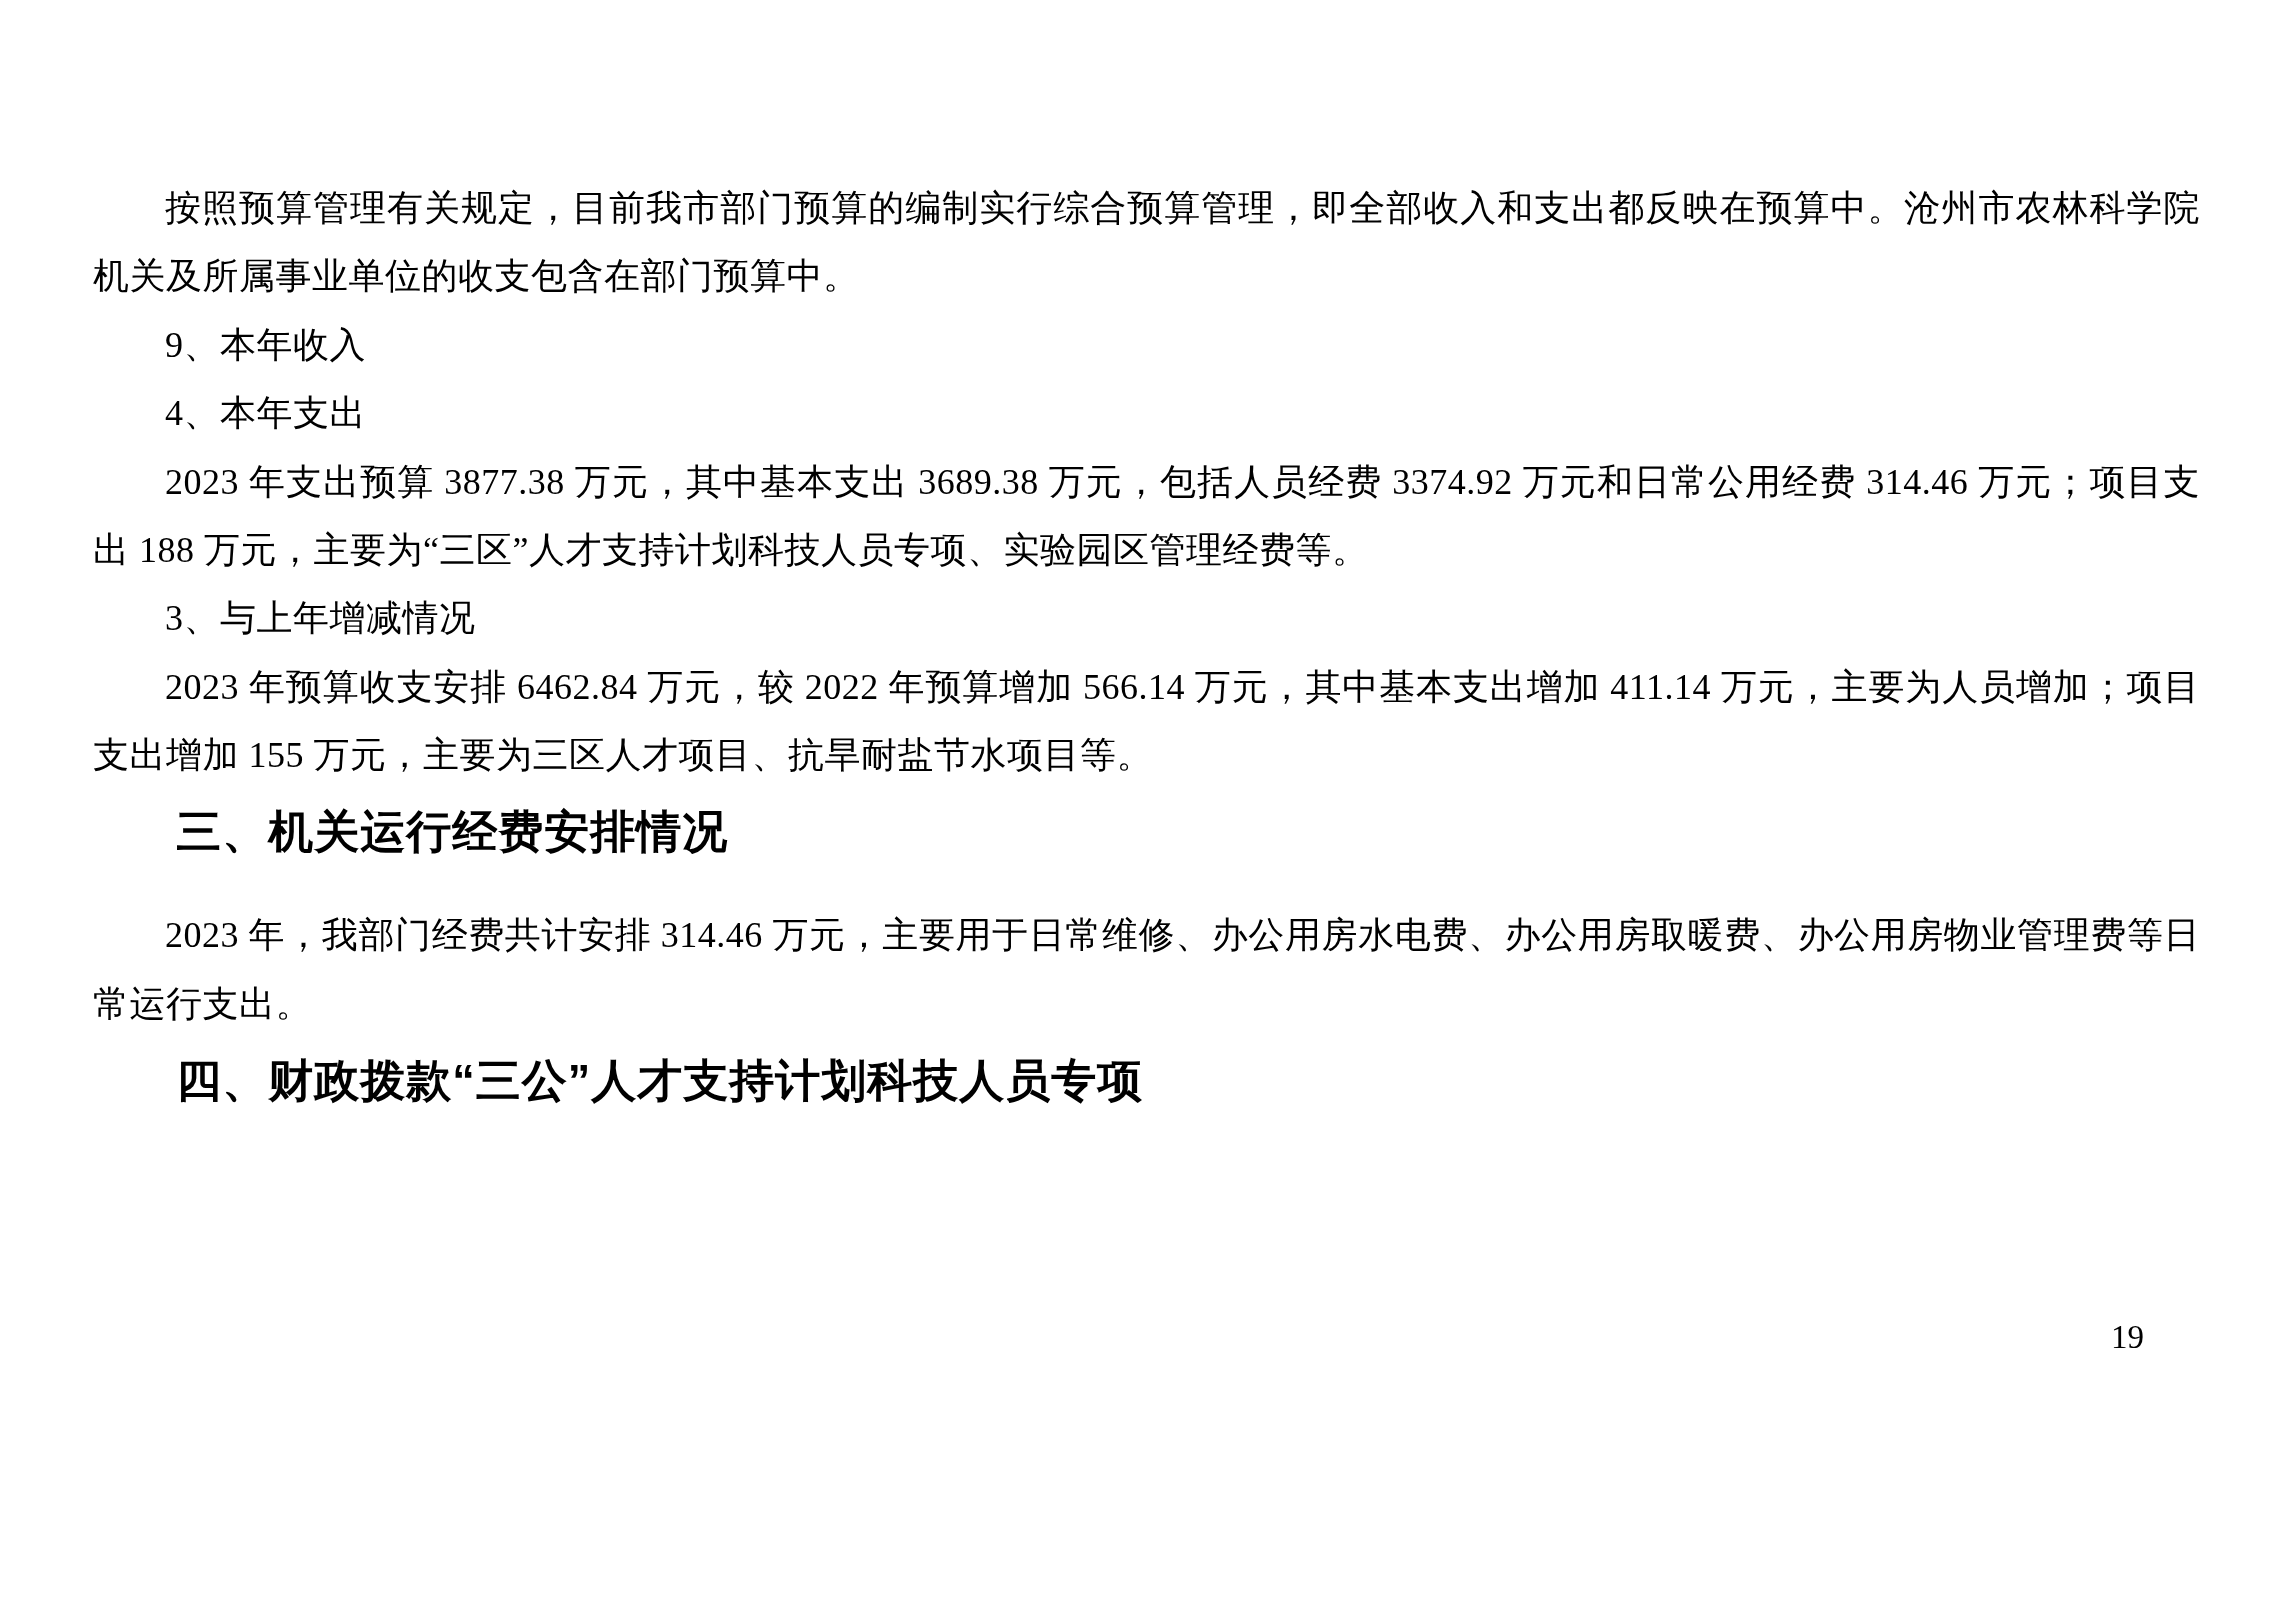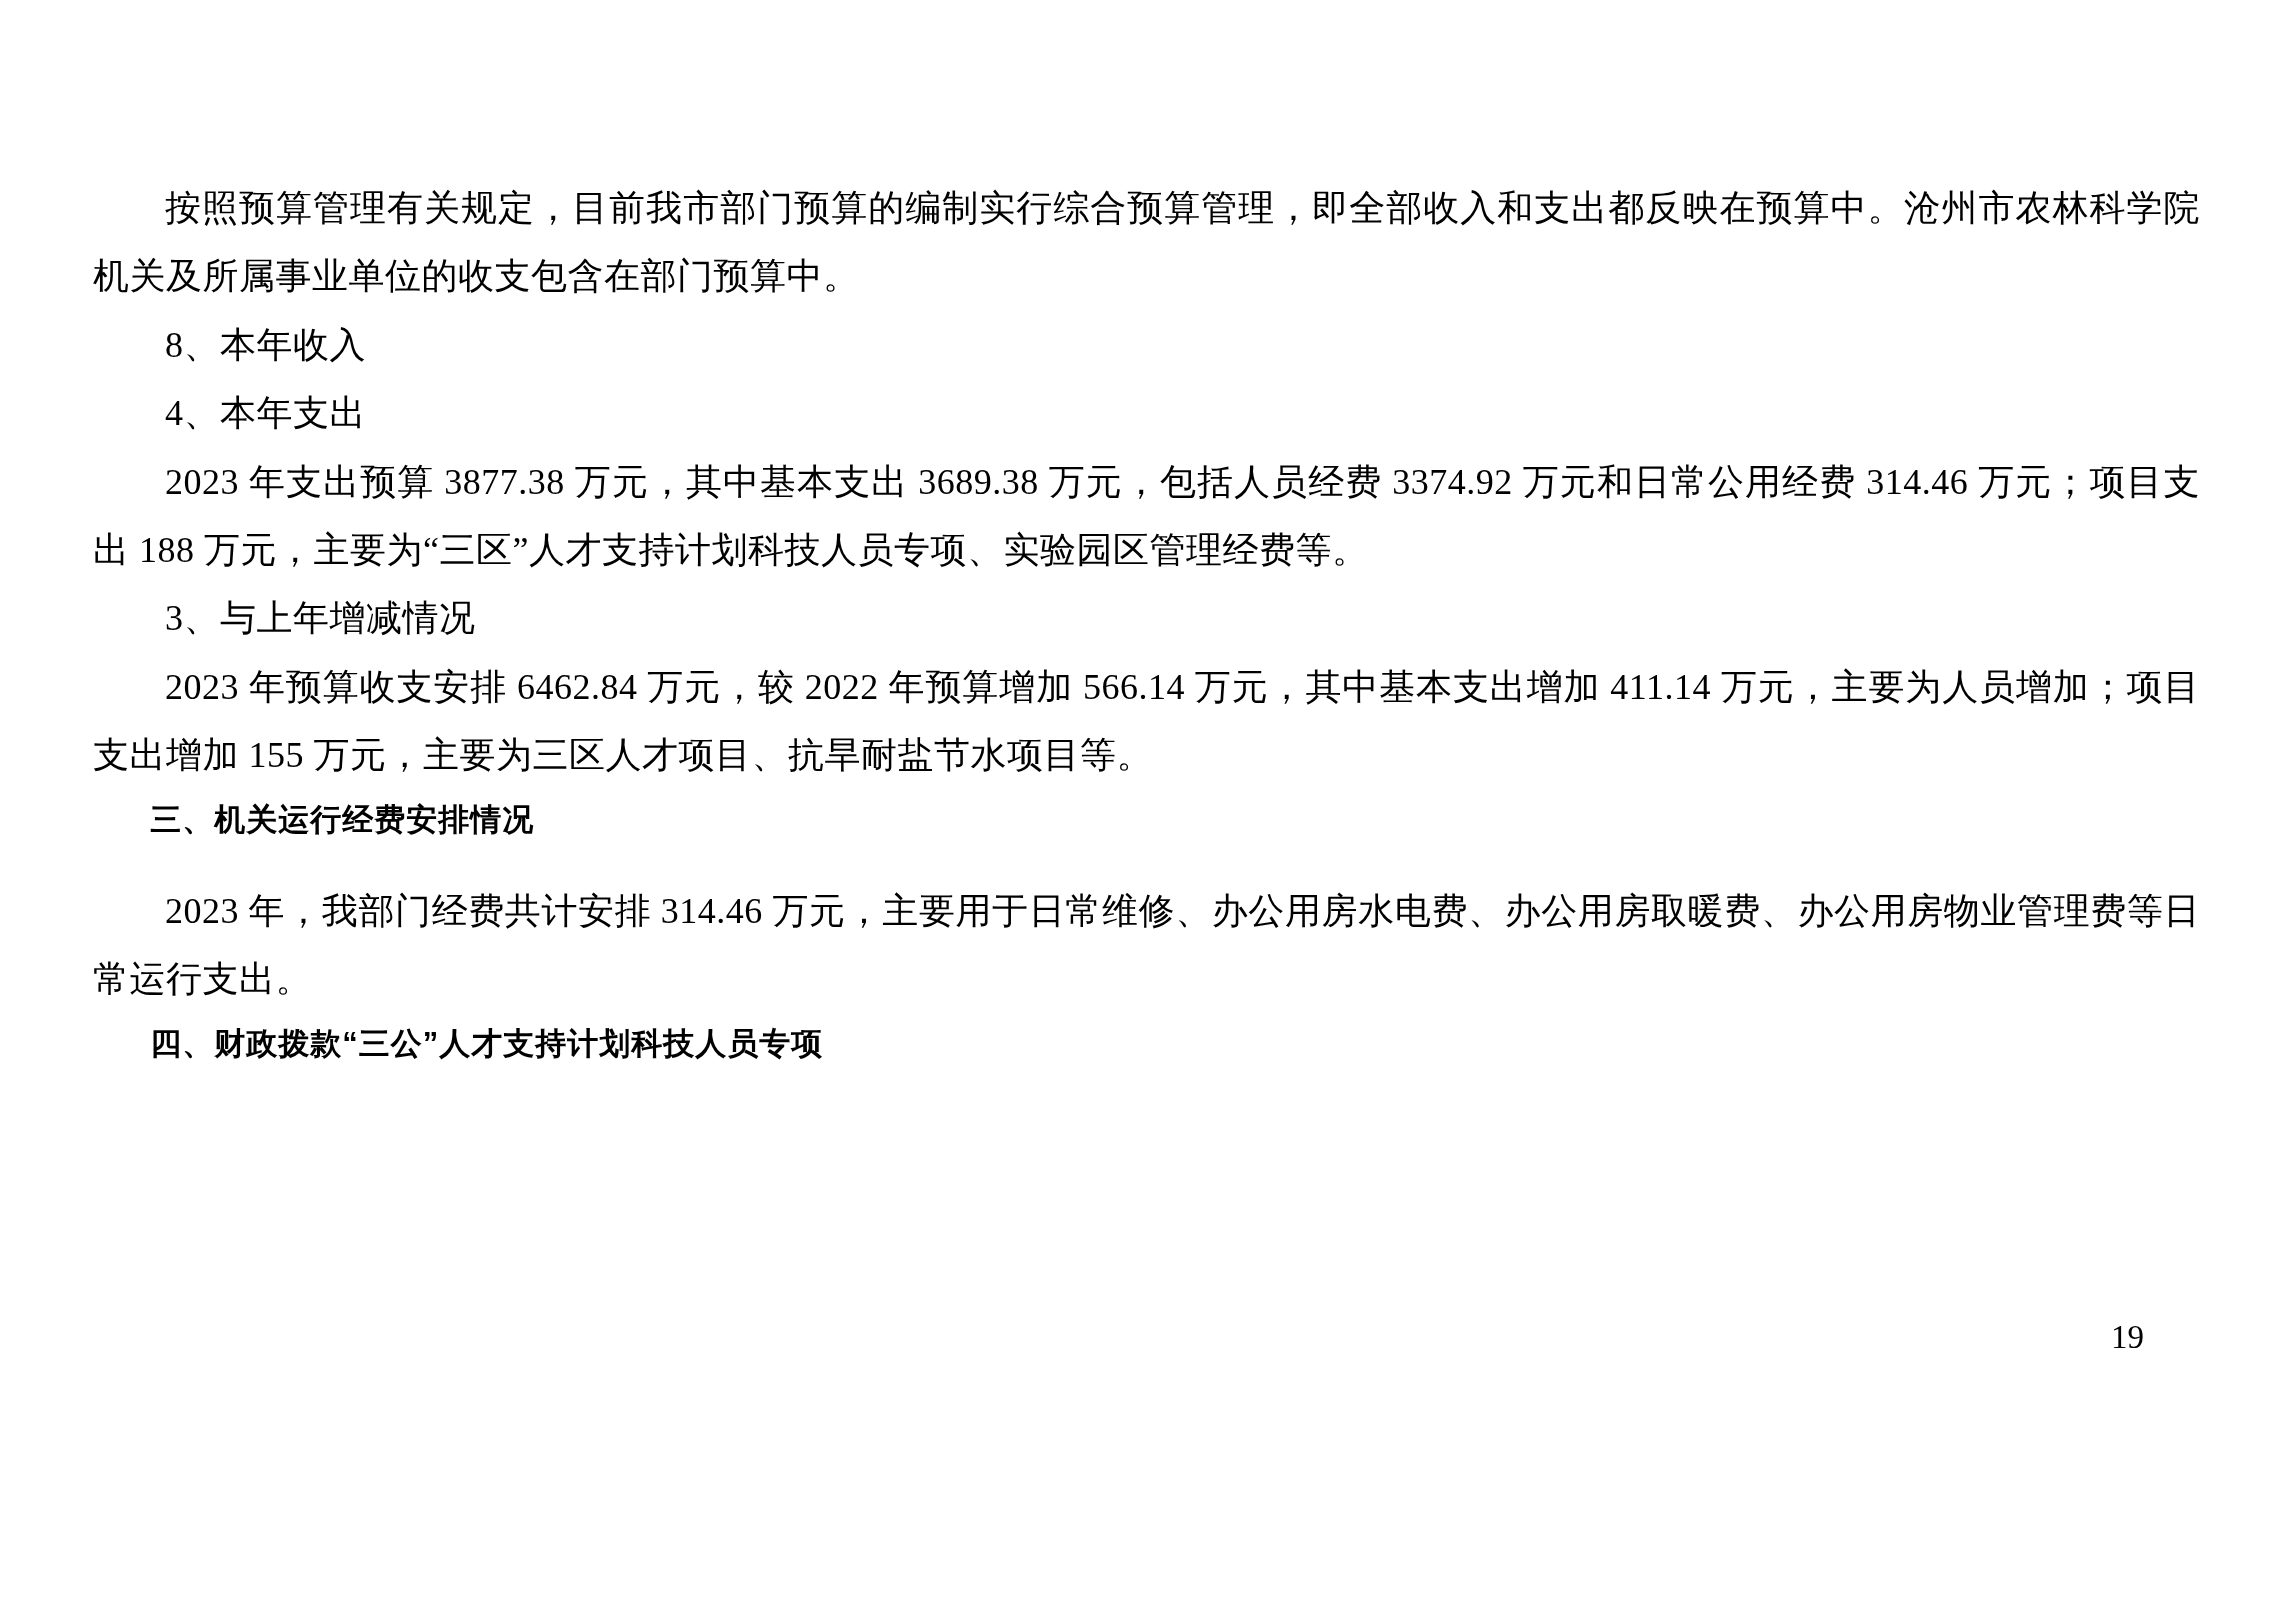--- a/index.html
+++ b/index.html
@@ -34,21 +34,21 @@
   .subitem {
     margin: 0;
     font-size: 36px;
     line-height: 1.9;
     text-indent: 2em;
     letter-spacing: 0.5px;
   }
   .heading {
     margin: 3.9px 0 0 0;
     font-family: "Liberation Sans", "DejaVu Sans", sans-serif;
-    font-size: 31px;
+    font-size: 45px;
     font-weight: bold;
     line-height: 1.75;
     text-indent: 1.85em;
     letter-spacing: 1px;
   }
   .heading.spaced-after {
     margin-bottom: 29px;
   }
   .page-number {
     position: absolute;
@@ -58,21 +58,21 @@
     font-family: "Liberation Serif", "DejaVu Serif", serif;
   }
 </style>
 </head>
 <body>
 
 <div class="page">
   <div class="content">
     <p class="para">按照预算管理有关规定，目前我市部门预算的编制实行综合预算管理，即全部收入和支出都反映在预算中。沧州市农林科学院机关及所属事业单位的收支包含在部门预算中。</p>
 
-    <p class="subitem">8、本年收入</p>
+    <p class="subitem">9、本年收入</p>
 
 
     <p class="subitem">4、本年支出</p>
 
     <p class="para">2023 年支出预算 3877.38 万元，其中基本支出 3689.38 万元，包括人员经费 3374.92 万元和日常公用经费 314.46 万元；项目支出 188 万元，主要为“三区”人才支持计划科技人员专项、实验园区管理经费等。</p>
 
     <p class="subitem">3、与上年增减情况</p>
 
     <p class="para">2023 年预算收支安排 6462.84 万元，较 2022 年预算增加 566.14 万元，其中基本支出增加 411.14 万元，主要为人员增加；项目支出增加 155 万元，主要为三区人才项目、抗旱耐盐节水项目等。</p>
 

